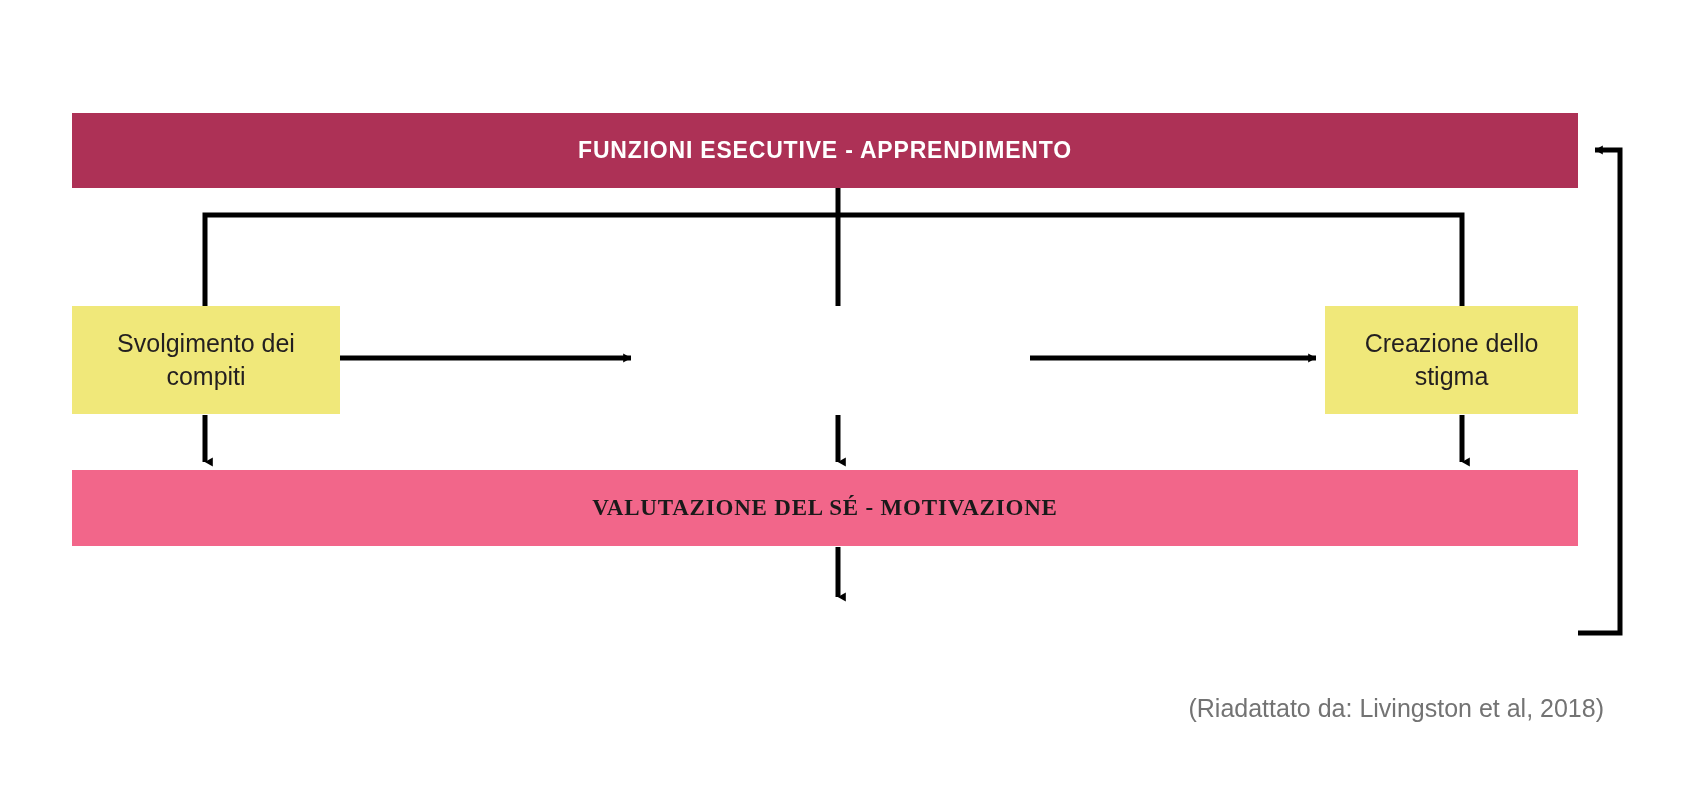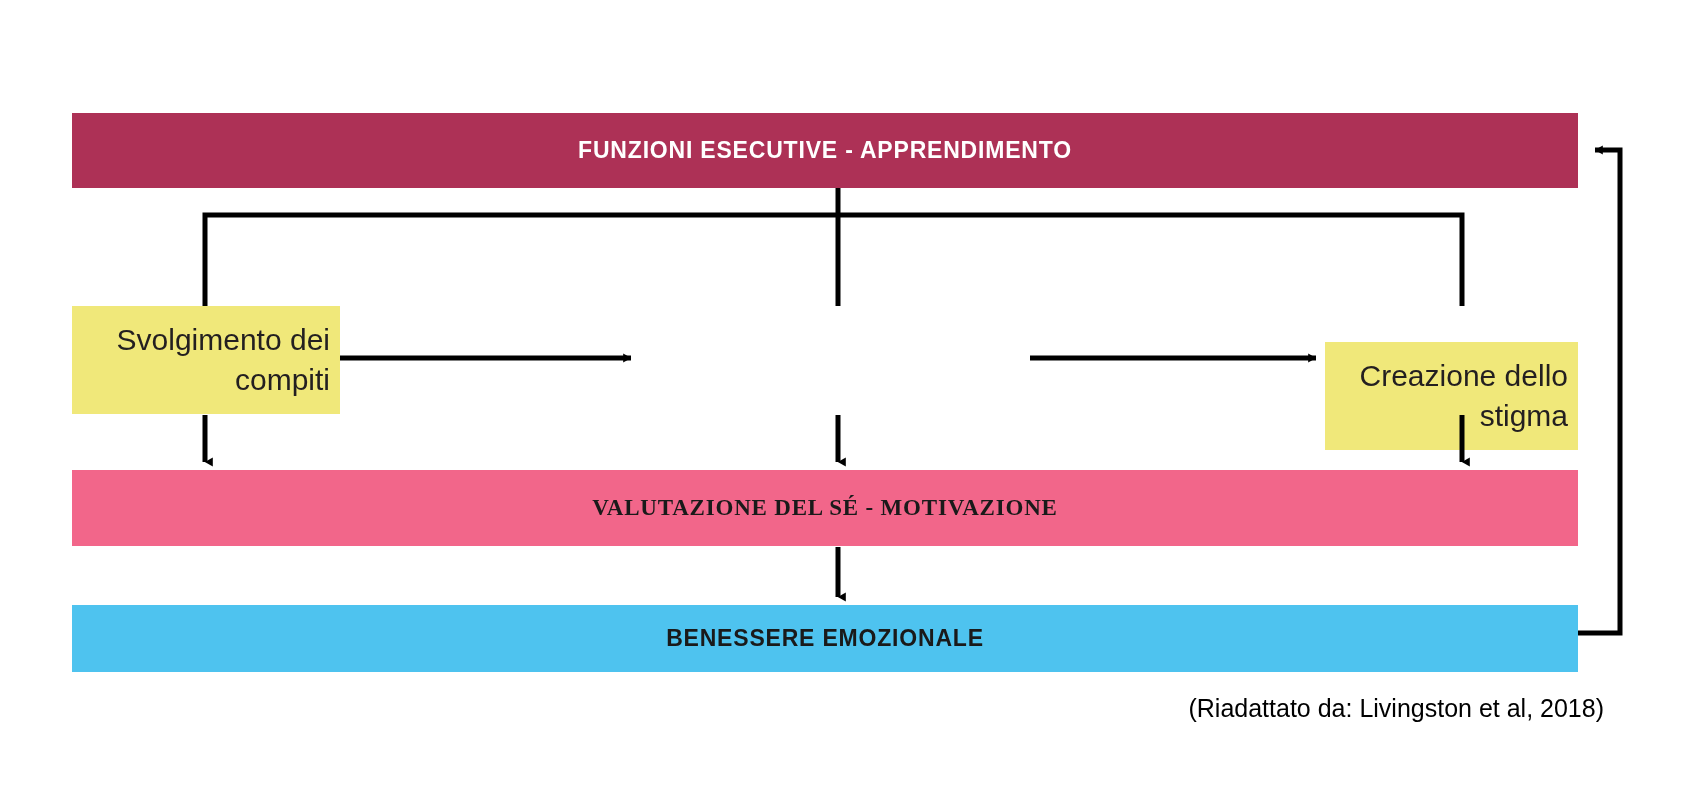--- a/index.html
+++ b/index.html
@@ -63,25 +63,24 @@
   .node-box {
     position: absolute;
     display: flex;
     align-items: center;
     justify-content: center;
     text-align: center;
     padding: 4px 10px;
     box-sizing: border-box;
   }
   .node-box .node-label {
-    font-size: 30px;
+    font-size: 25px;
     line-height: 1.32;
     color: #231f20;
     font-weight: normal;
-    text-align: right;
   }
 
   #node-homework {
     left: 72px;
     top: 306px;
     width: 268px;
     height: 108px;
   }
   #node-peers {
     left: 640px;
@@ -105,47 +104,44 @@
     height: 800px;
     pointer-events: none;
   }
 
   
   #caption {
     position: absolute;
     right: 86px;
     top: 694px;
     font-size: 25px;
-    color: #000000;
+    color: #737373;
     white-space: nowrap;
   }
 </style>
 </head>
 <body>
 
 <div id="stage">
 
   <div class="band" id="band-executive" style="background: rgb(173, 49, 86);">
     <span class="band-label">FUNZIONI ESECUTIVE - APPRENDIMENTO</span>
   </div>
 
   <div class="band" id="band-selfeval" style="background: rgb(242, 102, 138);">
     <span class="band-label">VALUTAZIONE DEL SÉ - MOTIVAZIONE</span>
   </div>
 
-  <div class="band" id="band-wellbeing" style="background: rgb(78, 195, 239);">
-    <span class="band-label">BENESSERE EMOZIONALE</span>
-  </div>
 
   <div class="node-box" id="node-homework" style="background: rgb(240, 232, 122);">
     <span class="node-label">Svolgimento dei compiti</span>
   </div>
 
 
-  <div class="node-box" id="node-stigma" style="background: rgb(240, 232, 122); margin-top: 36px;">
+  <div class="node-box" id="node-stigma" style="background: rgb(240, 232, 122);">
     <span class="node-label">Creazione dello stigma</span>
   </div>
 
   <svg id="connectors" viewBox="0 0 1690 800">
     <defs>
       <marker id="ah-down" markerWidth="10" markerHeight="10" refX="5" refY="8.4" orient="auto" markerUnits="userSpaceOnUse">
         <path d="M0.4,0.6 L5,8.6 L9.6,0.6 Z" fill="#000000"></path>
       </marker>
       <marker id="ah-right" markerWidth="10" markerHeight="10" refX="8.4" refY="5" orient="auto" markerUnits="userSpaceOnUse">
         <path d="M0.6,0.4 L8.6,5 L0.6,9.6 Z" fill="#000000"></path>

